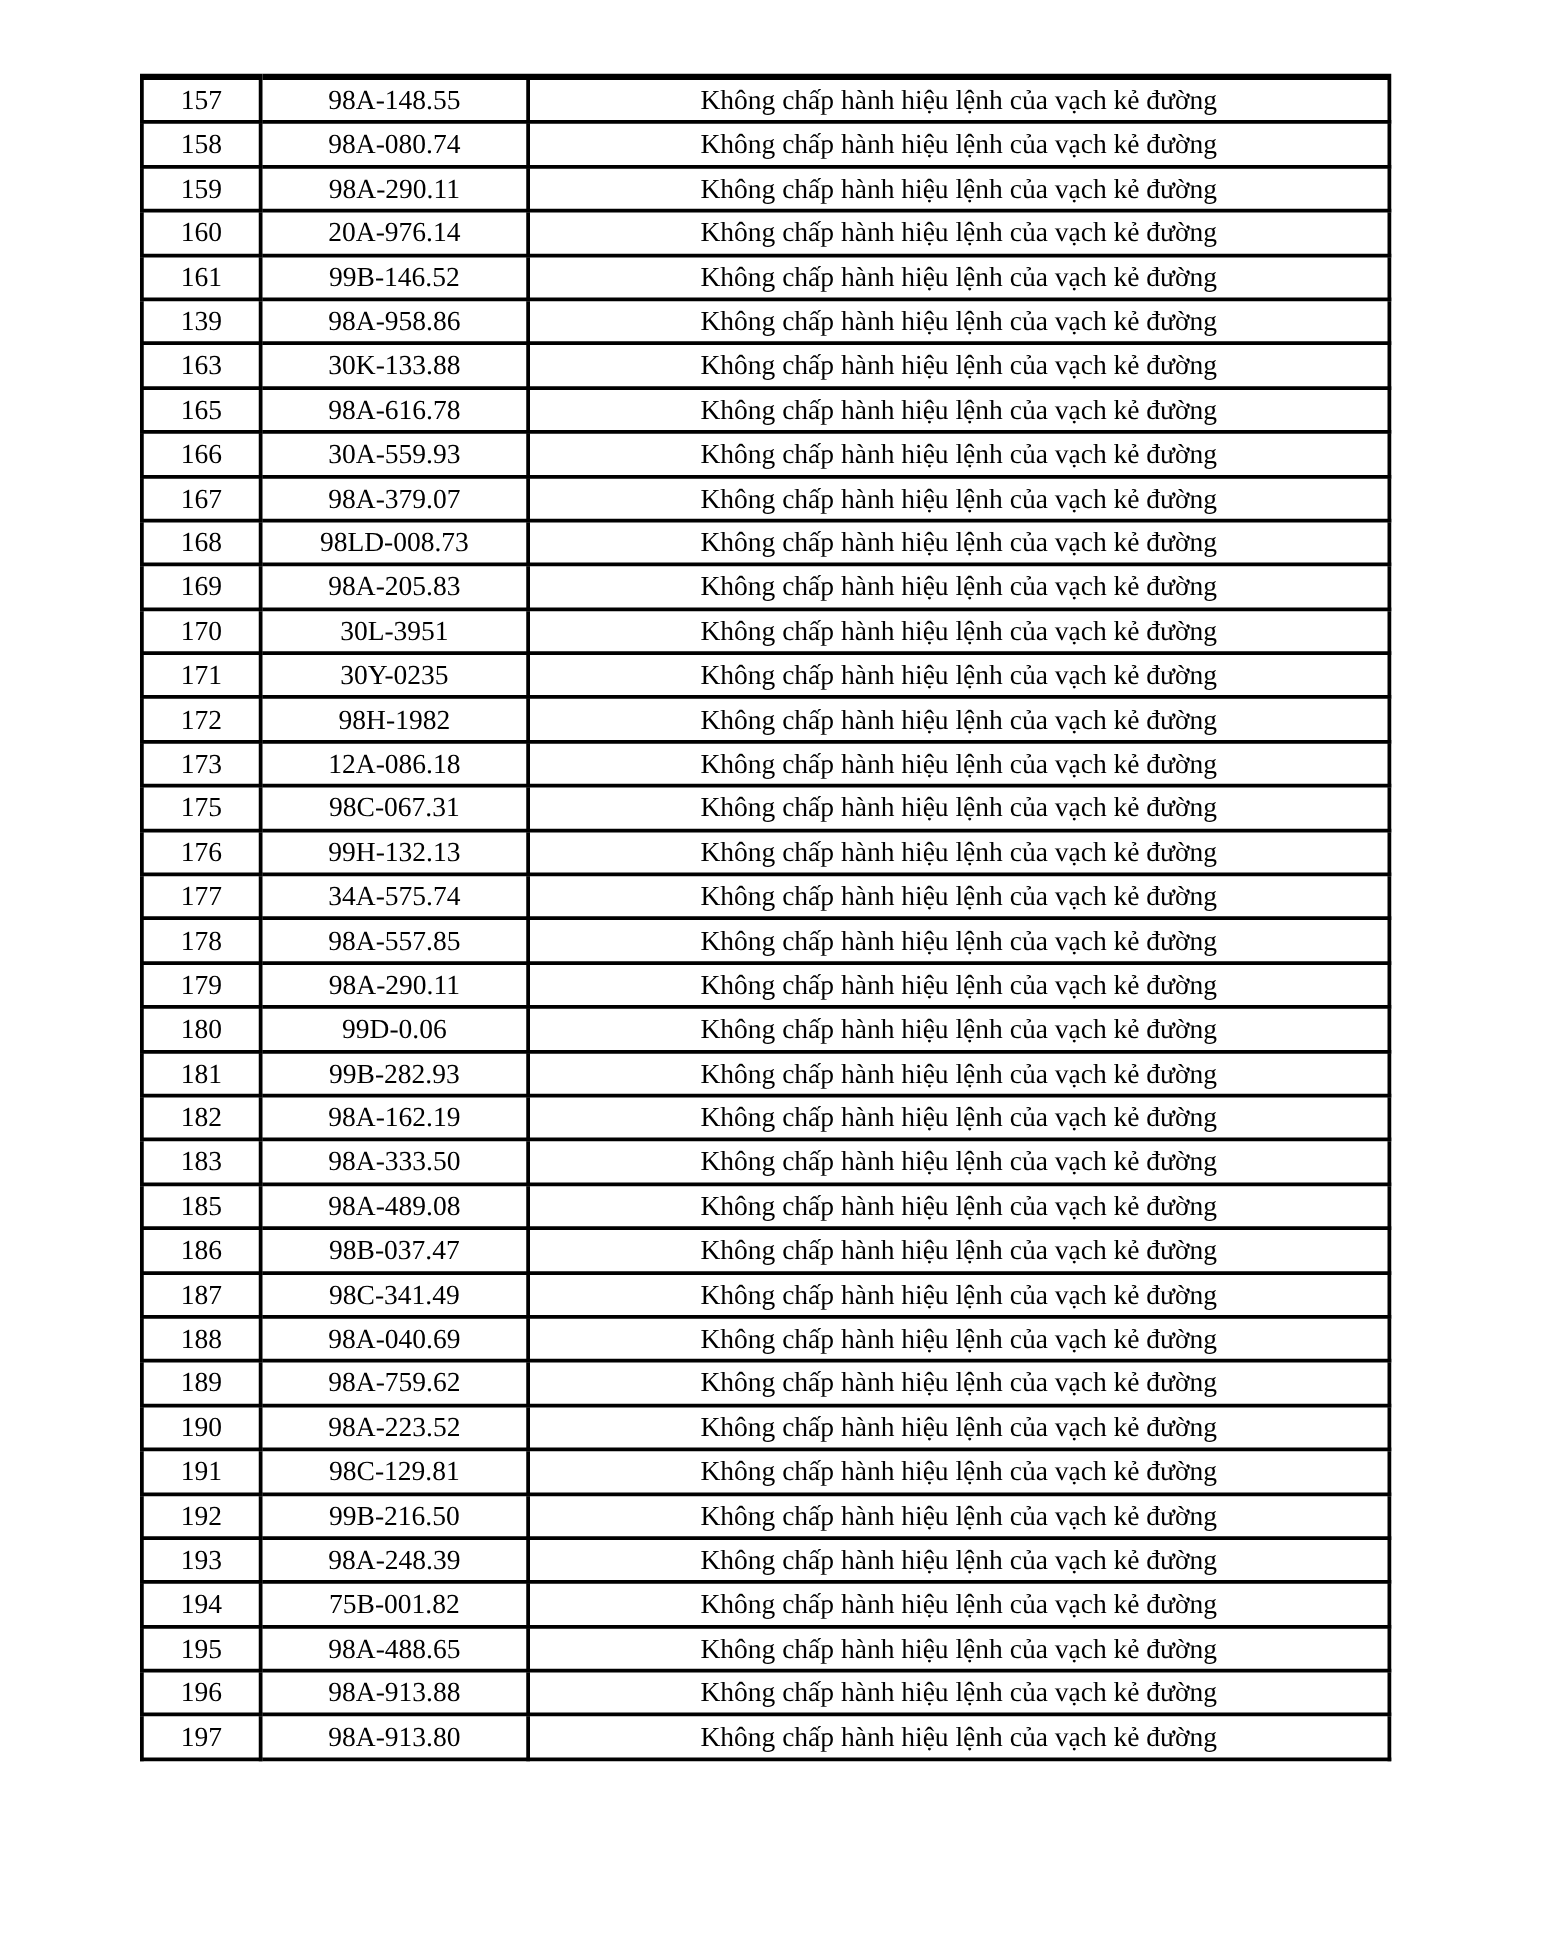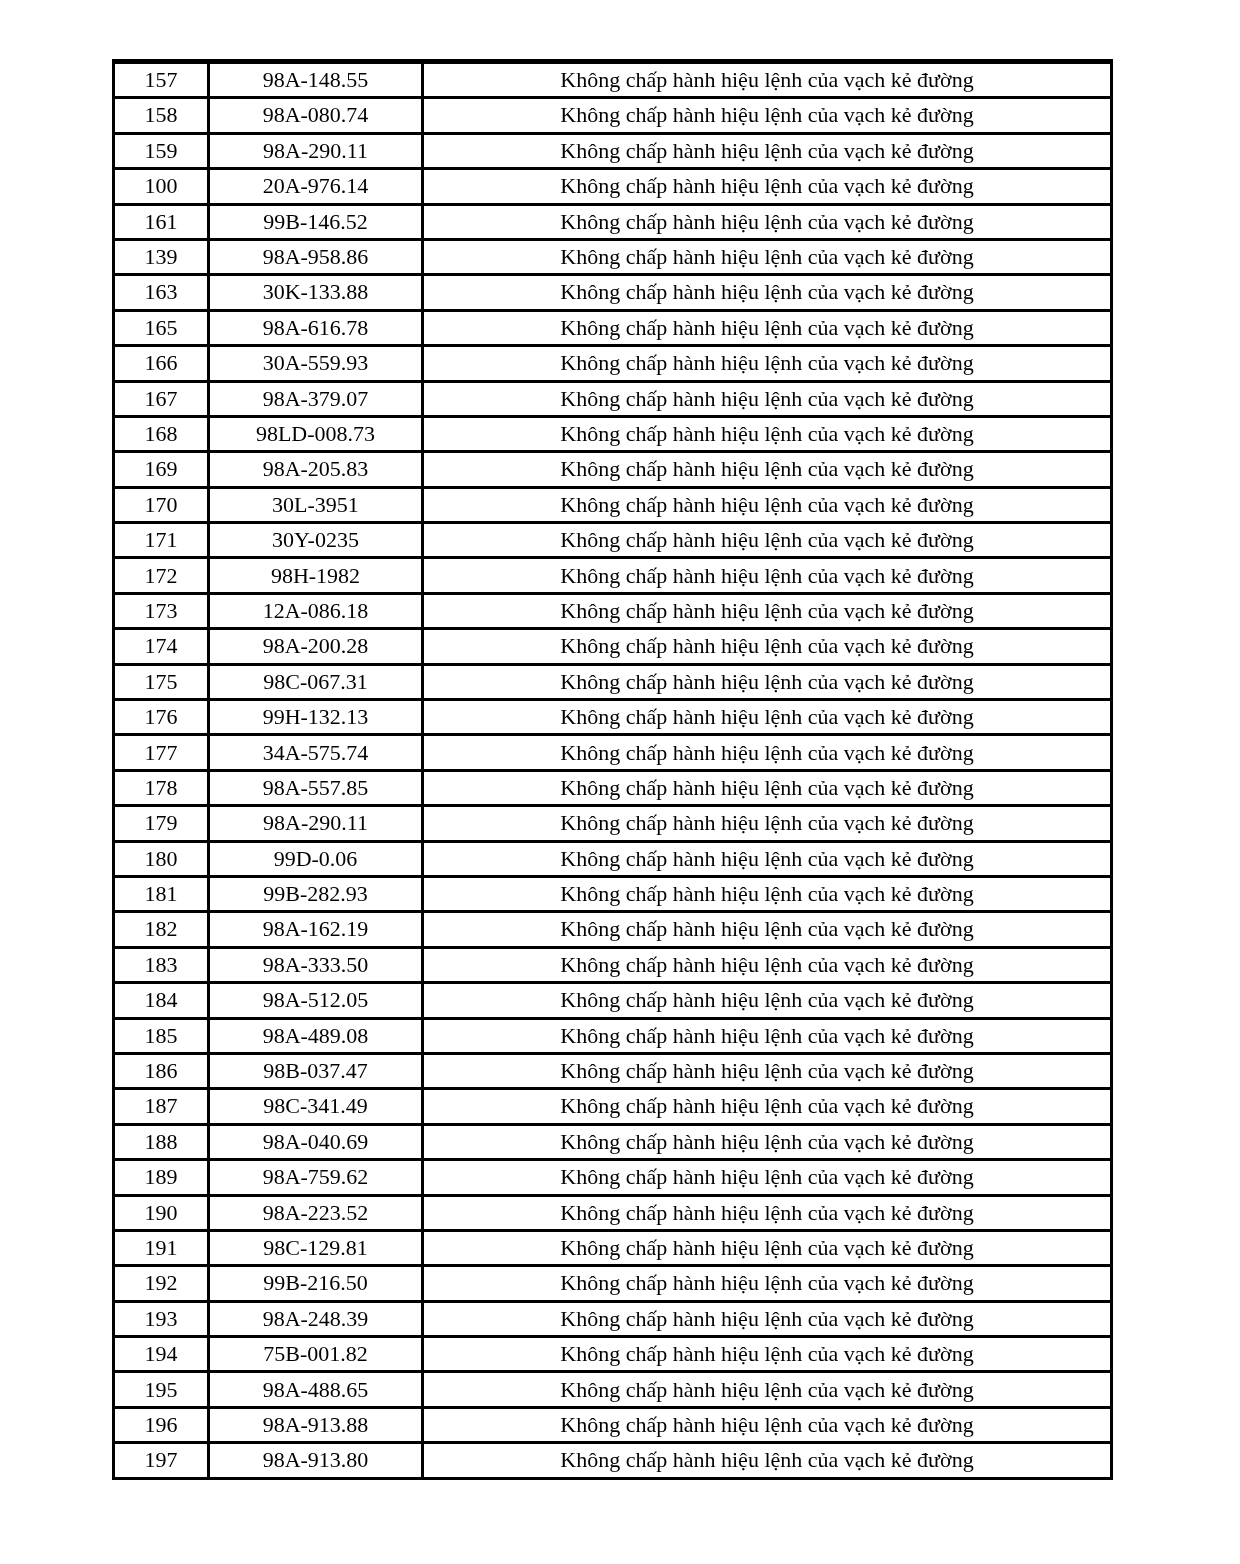--- a/index.html
+++ b/index.html
@@ -63,21 +63,21 @@
         <td>158</td>
         <td>98A-080.74</td>
         <td>Không chấp hành hiệu lệnh của vạch kẻ đường</td>
       </tr>
         <tr>
         <td>159</td>
         <td>98A-290.11</td>
         <td>Không chấp hành hiệu lệnh của vạch kẻ đường</td>
       </tr>
         <tr>
-        <td>100</td>
+        <td>160</td>
         <td>20A-976.14</td>
         <td>Không chấp hành hiệu lệnh của vạch kẻ đường</td>
       </tr>
         <tr>
         <td>161</td>
         <td>99B-146.52</td>
         <td>Không chấp hành hiệu lệnh của vạch kẻ đường</td>
       </tr>
         <tr>
         <td>139</td>
@@ -128,25 +128,20 @@
         <td>172</td>
         <td>98H-1982</td>
         <td>Không chấp hành hiệu lệnh của vạch kẻ đường</td>
       </tr>
         <tr>
         <td>173</td>
         <td>12A-086.18</td>
         <td>Không chấp hành hiệu lệnh của vạch kẻ đường</td>
       </tr>
         <tr>
-        <td>174</td>
-        <td>98A-200.28</td>
-        <td>Không chấp hành hiệu lệnh của vạch kẻ đường</td>
-      </tr>
-        <tr>
         <td>175</td>
         <td>98C-067.31</td>
         <td>Không chấp hành hiệu lệnh của vạch kẻ đường</td>
       </tr>
         <tr>
         <td>176</td>
         <td>99H-132.13</td>
         <td>Không chấp hành hiệu lệnh của vạch kẻ đường</td>
       </tr>
         <tr>
@@ -175,25 +170,20 @@
         <td>Không chấp hành hiệu lệnh của vạch kẻ đường</td>
       </tr>
         <tr>
         <td>182</td>
         <td>98A-162.19</td>
         <td>Không chấp hành hiệu lệnh của vạch kẻ đường</td>
       </tr>
         <tr>
         <td>183</td>
         <td>98A-333.50</td>
-        <td>Không chấp hành hiệu lệnh của vạch kẻ đường</td>
-      </tr>
-        <tr>
-        <td>184</td>
-        <td>98A-512.05</td>
         <td>Không chấp hành hiệu lệnh của vạch kẻ đường</td>
       </tr>
         <tr>
         <td>185</td>
         <td>98A-489.08</td>
         <td>Không chấp hành hiệu lệnh của vạch kẻ đường</td>
       </tr>
         <tr>
         <td>186</td>
         <td>98B-037.47</td>

